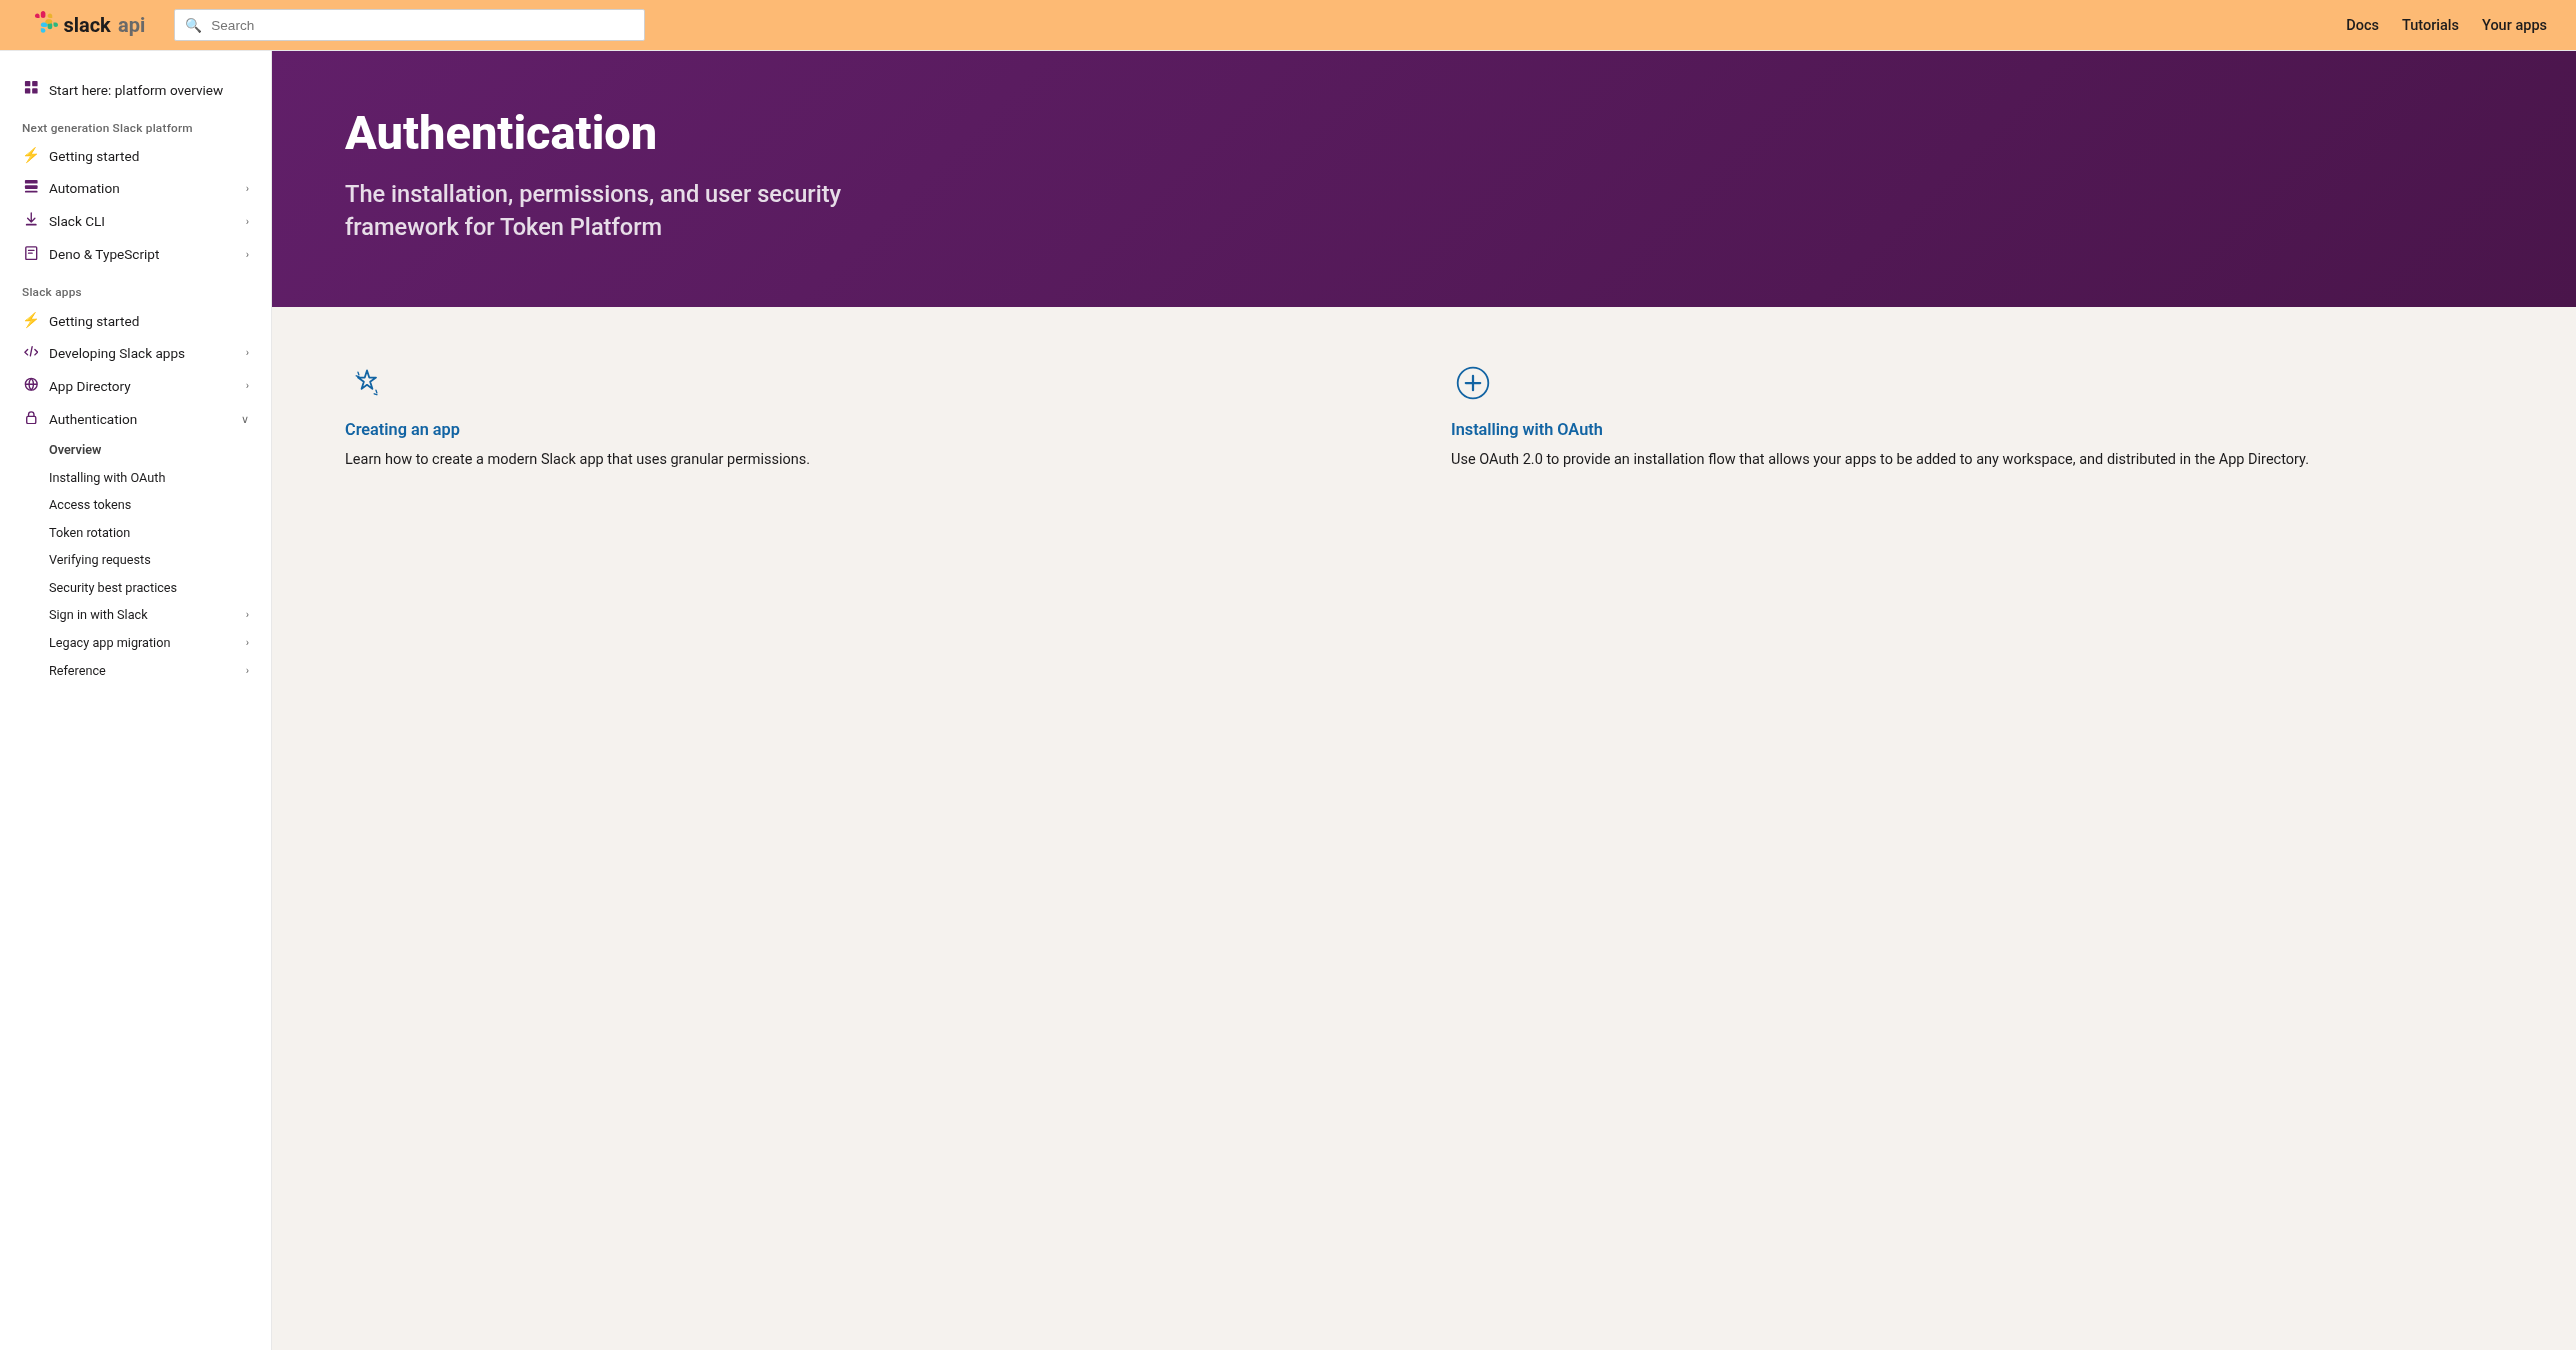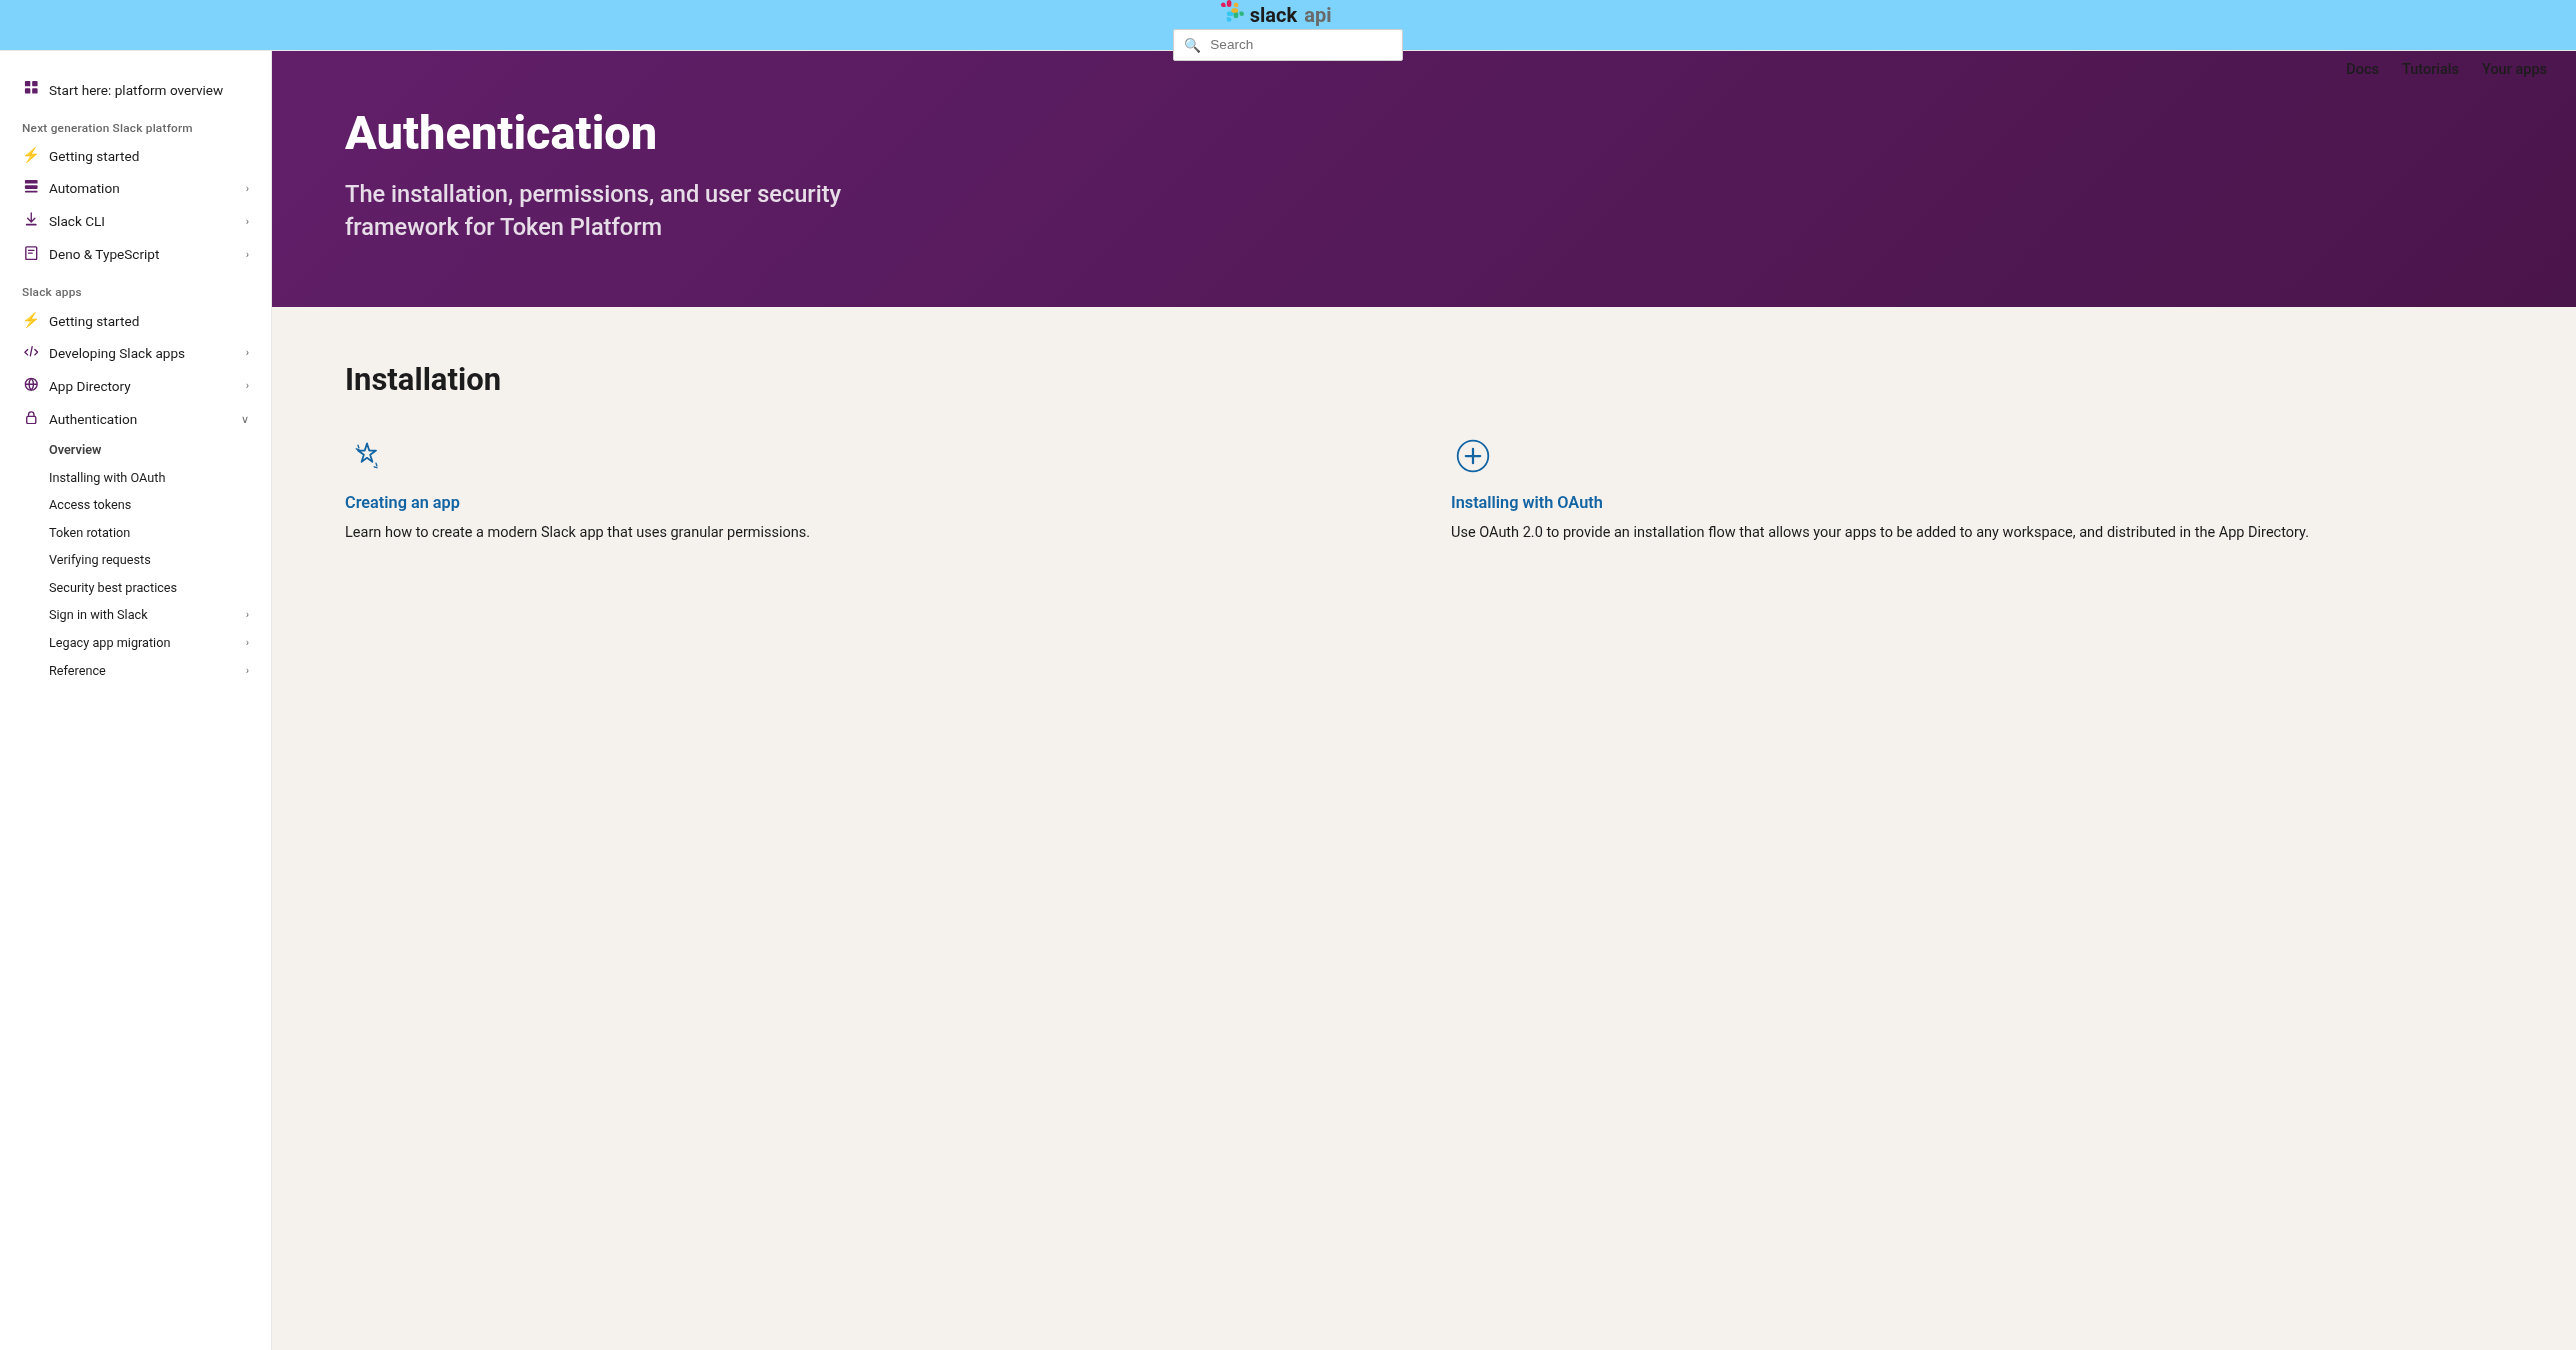--- a/index.html
+++ b/index.html
@@ -5,25 +5,24 @@
     * { margin: 0; padding: 0; box-sizing: border-box; }
     body { font-family: -apple-system, BlinkMacSystemFont, 'Segoe UI', Roboto, sans-serif; background: #fff; color: #1d1c1d; }
 
     
     .header {
       display: flex;
       align-items: center;
       padding: 0 29px;
       height: 51px;
       border-bottom: 0.9px solid #e8e8e8;
-      background: #7dd3fc;
+      background: #fdba74;
       position: sticky;
       top: 0;
       z-index: 100;
-      flex-direction: column;
     }
     .logo-area {
       display: flex;
       align-items: center;
       gap: 5.4px;
       margin-right: 29px;
       text-decoration: none;
       color: #1d1c1d;
     }
     .slack-icon {
@@ -364,21 +363,20 @@
   </aside>
 
   <main class="main">
 
     <div class="hero-banner">
       <h1 class="hero-title">Authentication</h1>
       <p class="hero-subtitle">The installation, permissions, and user security framework for Token Platform</p>
     </div>
 
     <div class="content-area">
-      <h2 class="section-title">Installation</h2>
 
       <div class="cards-grid">
 
         <div class="card">
           <div class="card-icon">
             <svg width="36" height="36" viewBox="0 0 40 40" fill="none" xmlns="http://www.w3.org/2000/svg">
               <path d="M20 6l2.5 8H30l-6.5 4.5 2.5 8L20 22l-6 4.5 2.5-8L10 14h7.5L20 6z" fill="none" stroke="#1264a3" stroke-width="2" stroke-linejoin="round"></path>
               <path d="M10 8l1 3M8 12l3 1" stroke="#1264a3" stroke-width="1.5" stroke-linecap="round"></path>
               <path d="M30 28l1 3M28 32l3 1" stroke="#1264a3" stroke-width="1.5" stroke-linecap="round"></path>
             </svg>

